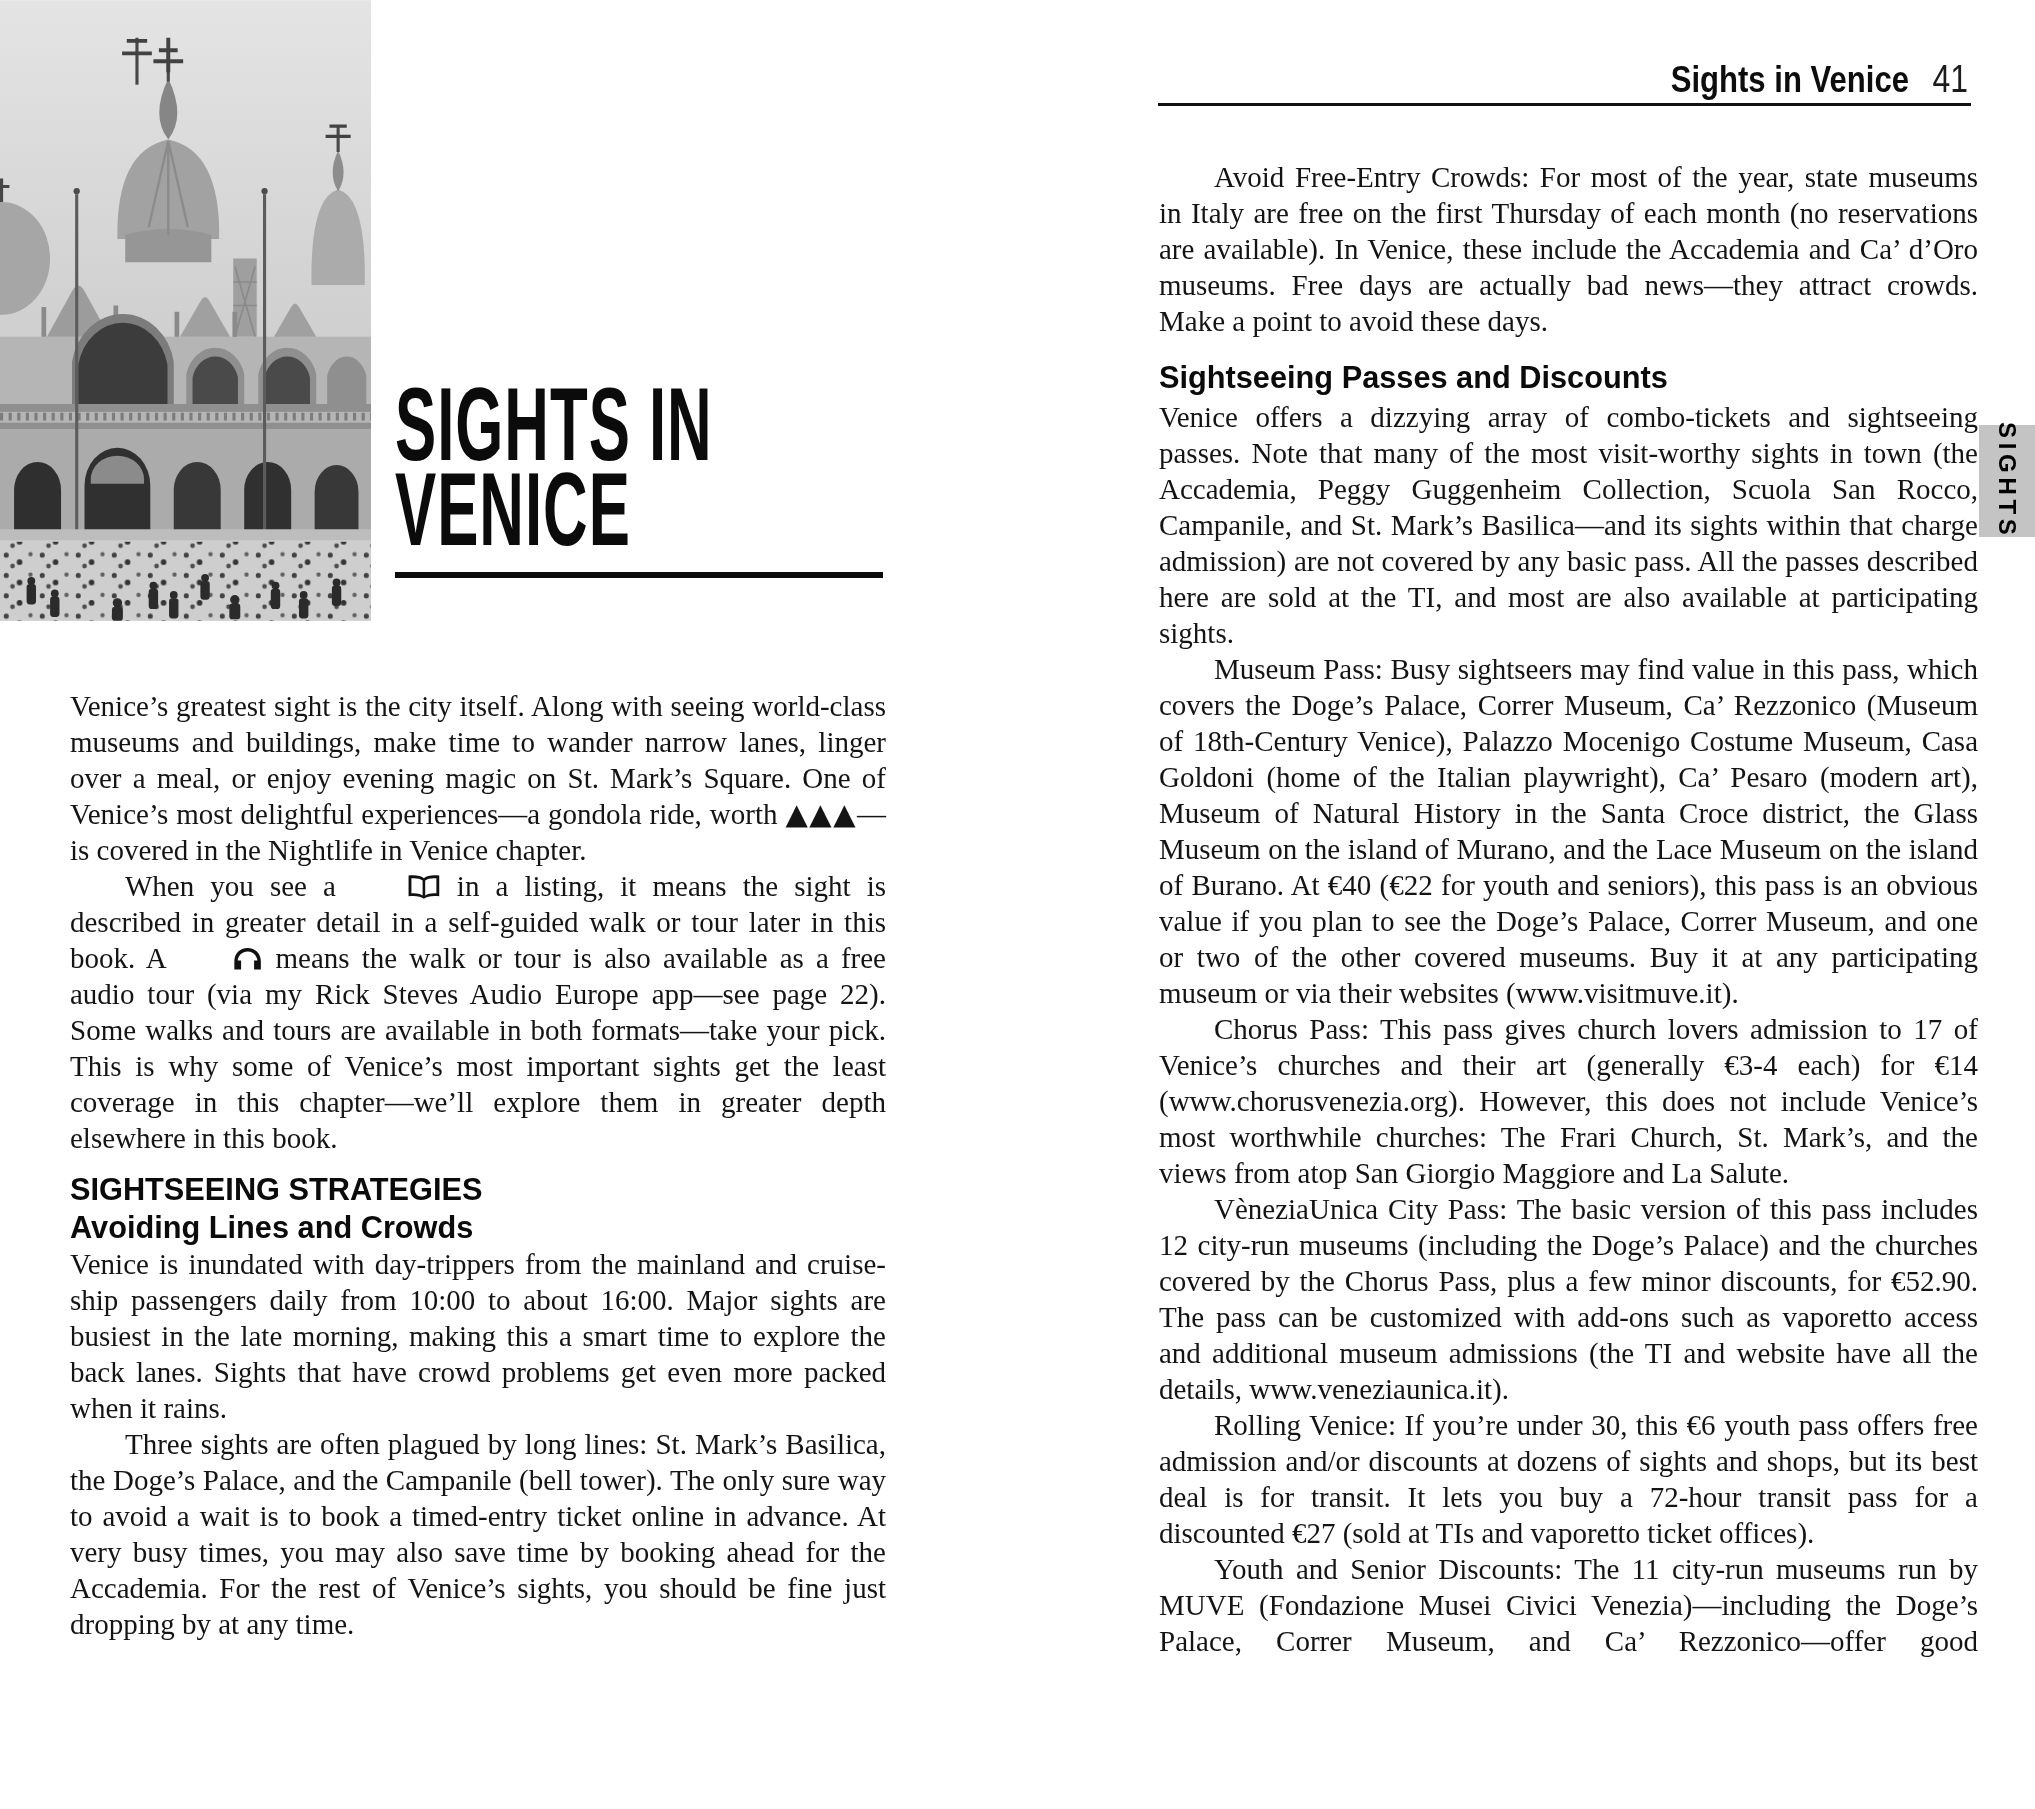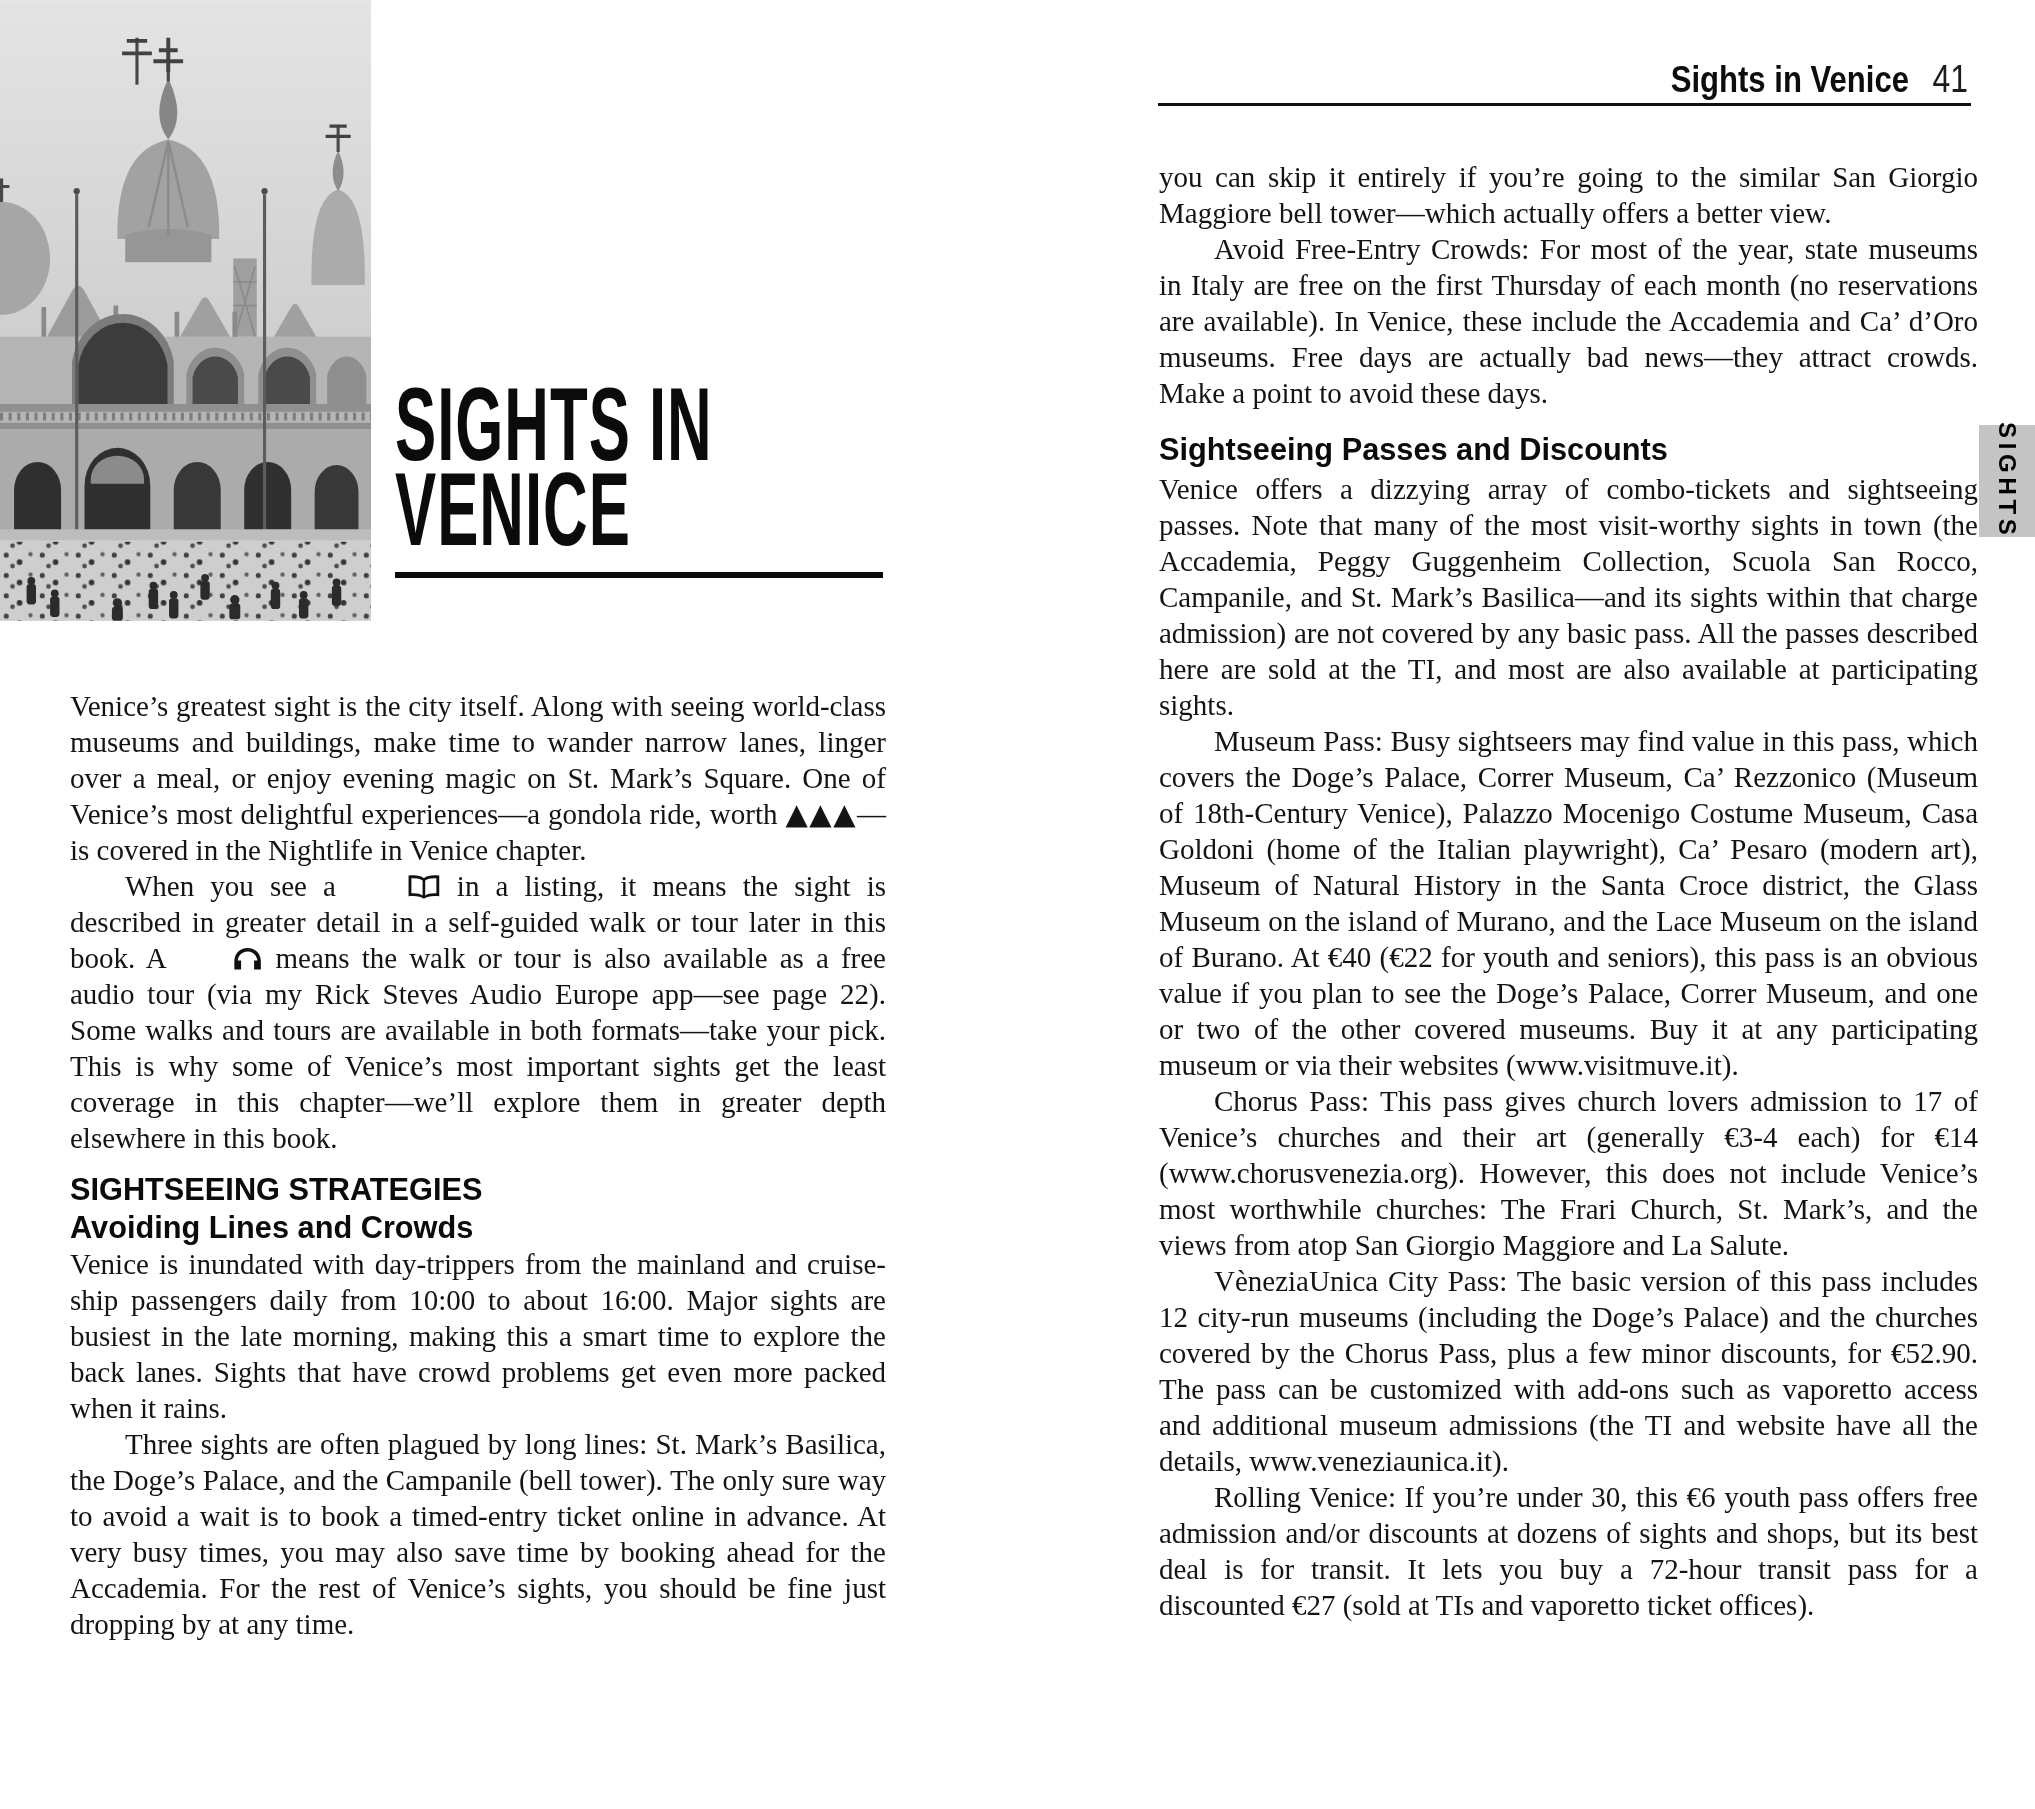--- a/index.html
+++ b/index.html
@@ -190,26 +190,26 @@
     <p class="indent"><span>Three sights are often plagued by long lines: St. Mark’s Basilica, the Doge’s Palace, and the Campanile (bell tower). The only sure way to avoid a wait is to book a timed-entry ticket online in advance. At very busy times, you may also save time by booking ahead for the Accademia. For the rest of Venice’s sights, you should be fine just dropping by at any time.</span></p>
   </div>
 
 <div class="running-header">
   <span class="rh-title">Sights in Venice</span>
   <span class="rh-page">41</span>
 </div>
 <div class="header-rule"></div>
 
 <div class="column column-right">
-    <p class=""><span>you can skip it entirely if you’re going to the similar San Giorgio Maggiore bell tower—which actually offers a better view.</span></p>
     <p class="indent"><span class="b">Avoid Free-Entry Crowds: </span><span>For most of the year, state museums in Italy are free on the first Thursday of each month (no reservations are available). In Venice, these include the Accademia and Ca’ d’Oro museums. Free days are actually bad news—they attract crowds. Make a point to avoid these days.</span></p>
     <div class="col-h1">Sightseeing Passes and Discounts</div>
     <p class=""><span>Venice offers a dizzying array of combo-tickets and sightseeing passes. Note that many of the most visit-worthy sights in town (the Accademia, Peggy Guggenheim Collection, Scuola San Rocco, Campanile, and St. Mark’s Basilica—and its sights within that charge admission) are not covered by any basic pass. All the passes described here are sold at the TI, and most are also available at participating sights.</span></p>
     <p class="indent"><span class="b">Museum Pass: </span><span>Busy sightseers may find value in this pass, which covers the Doge’s Palace, Correr Museum, Ca’ Rezzonico (Museum of 18th-Century Venice), Palazzo Mocenigo Costume Museum, Casa Goldoni (home of the Italian playwright), Ca’ Pesaro (modern art), Museum of Natural History in the Santa Croce district, the Glass Museum on the island of Murano, and the Lace Museum on the island of Burano. At €40 (€22 for youth and seniors), this pass is an obvious value if you plan to see the Doge’s Palace, Correr Museum, and one or two of the other covered museums. Buy it at any participating museum or via their websites (www.visitmuve.it).</span></p>
     <p class="indent"><span class="b">Chorus Pass: </span><span>This pass gives church lovers admission to 17 of Venice’s churches and their art (generally €3-4 each) for €14 (www.chorusvenezia.org). However, this does </span><span class="i">not</span><span> include Venice’s most worthwhile churches: The Frari Church, St. Mark’s, and the views from atop San Giorgio Maggiore and La Salute.</span></p>
     <p class="indent"><span class="b">VèneziaUnica City Pass: </span><span>The basic version of this pass includes 12 city-run museums (including the Doge’s Palace) and the churches covered by the Chorus Pass, plus a few minor discounts, for €52.90. The pass can be customized with add-ons such as vaporetto access and additional museum admissions (the TI and website have all the details, www.veneziaunica.it).</span></p>
     <p class="indent"><span class="b">Rolling Venice: </span><span>If you’re under 30, this €6 youth pass offers free admission and/or discounts at dozens of sights and shops, but its best deal is for transit. It lets you buy a 72-hour transit pass for a discounted €27 (sold at TIs and vaporetto ticket offices).</span></p>
+    <p class="indent jlast"><span class="b">Youth and Senior Discounts: </span><span>The 11 city-run museums run by MUVE (Fondazione Musei Civici Venezia)—including the Doge’s Palace, Correr Museum, and Ca’ Rezzonico—offer good</span></p>
   </div>
 
 <div class="sights-tab">
   <span>SIGHTS</span>
 </div>
 
 
 </body></html>

